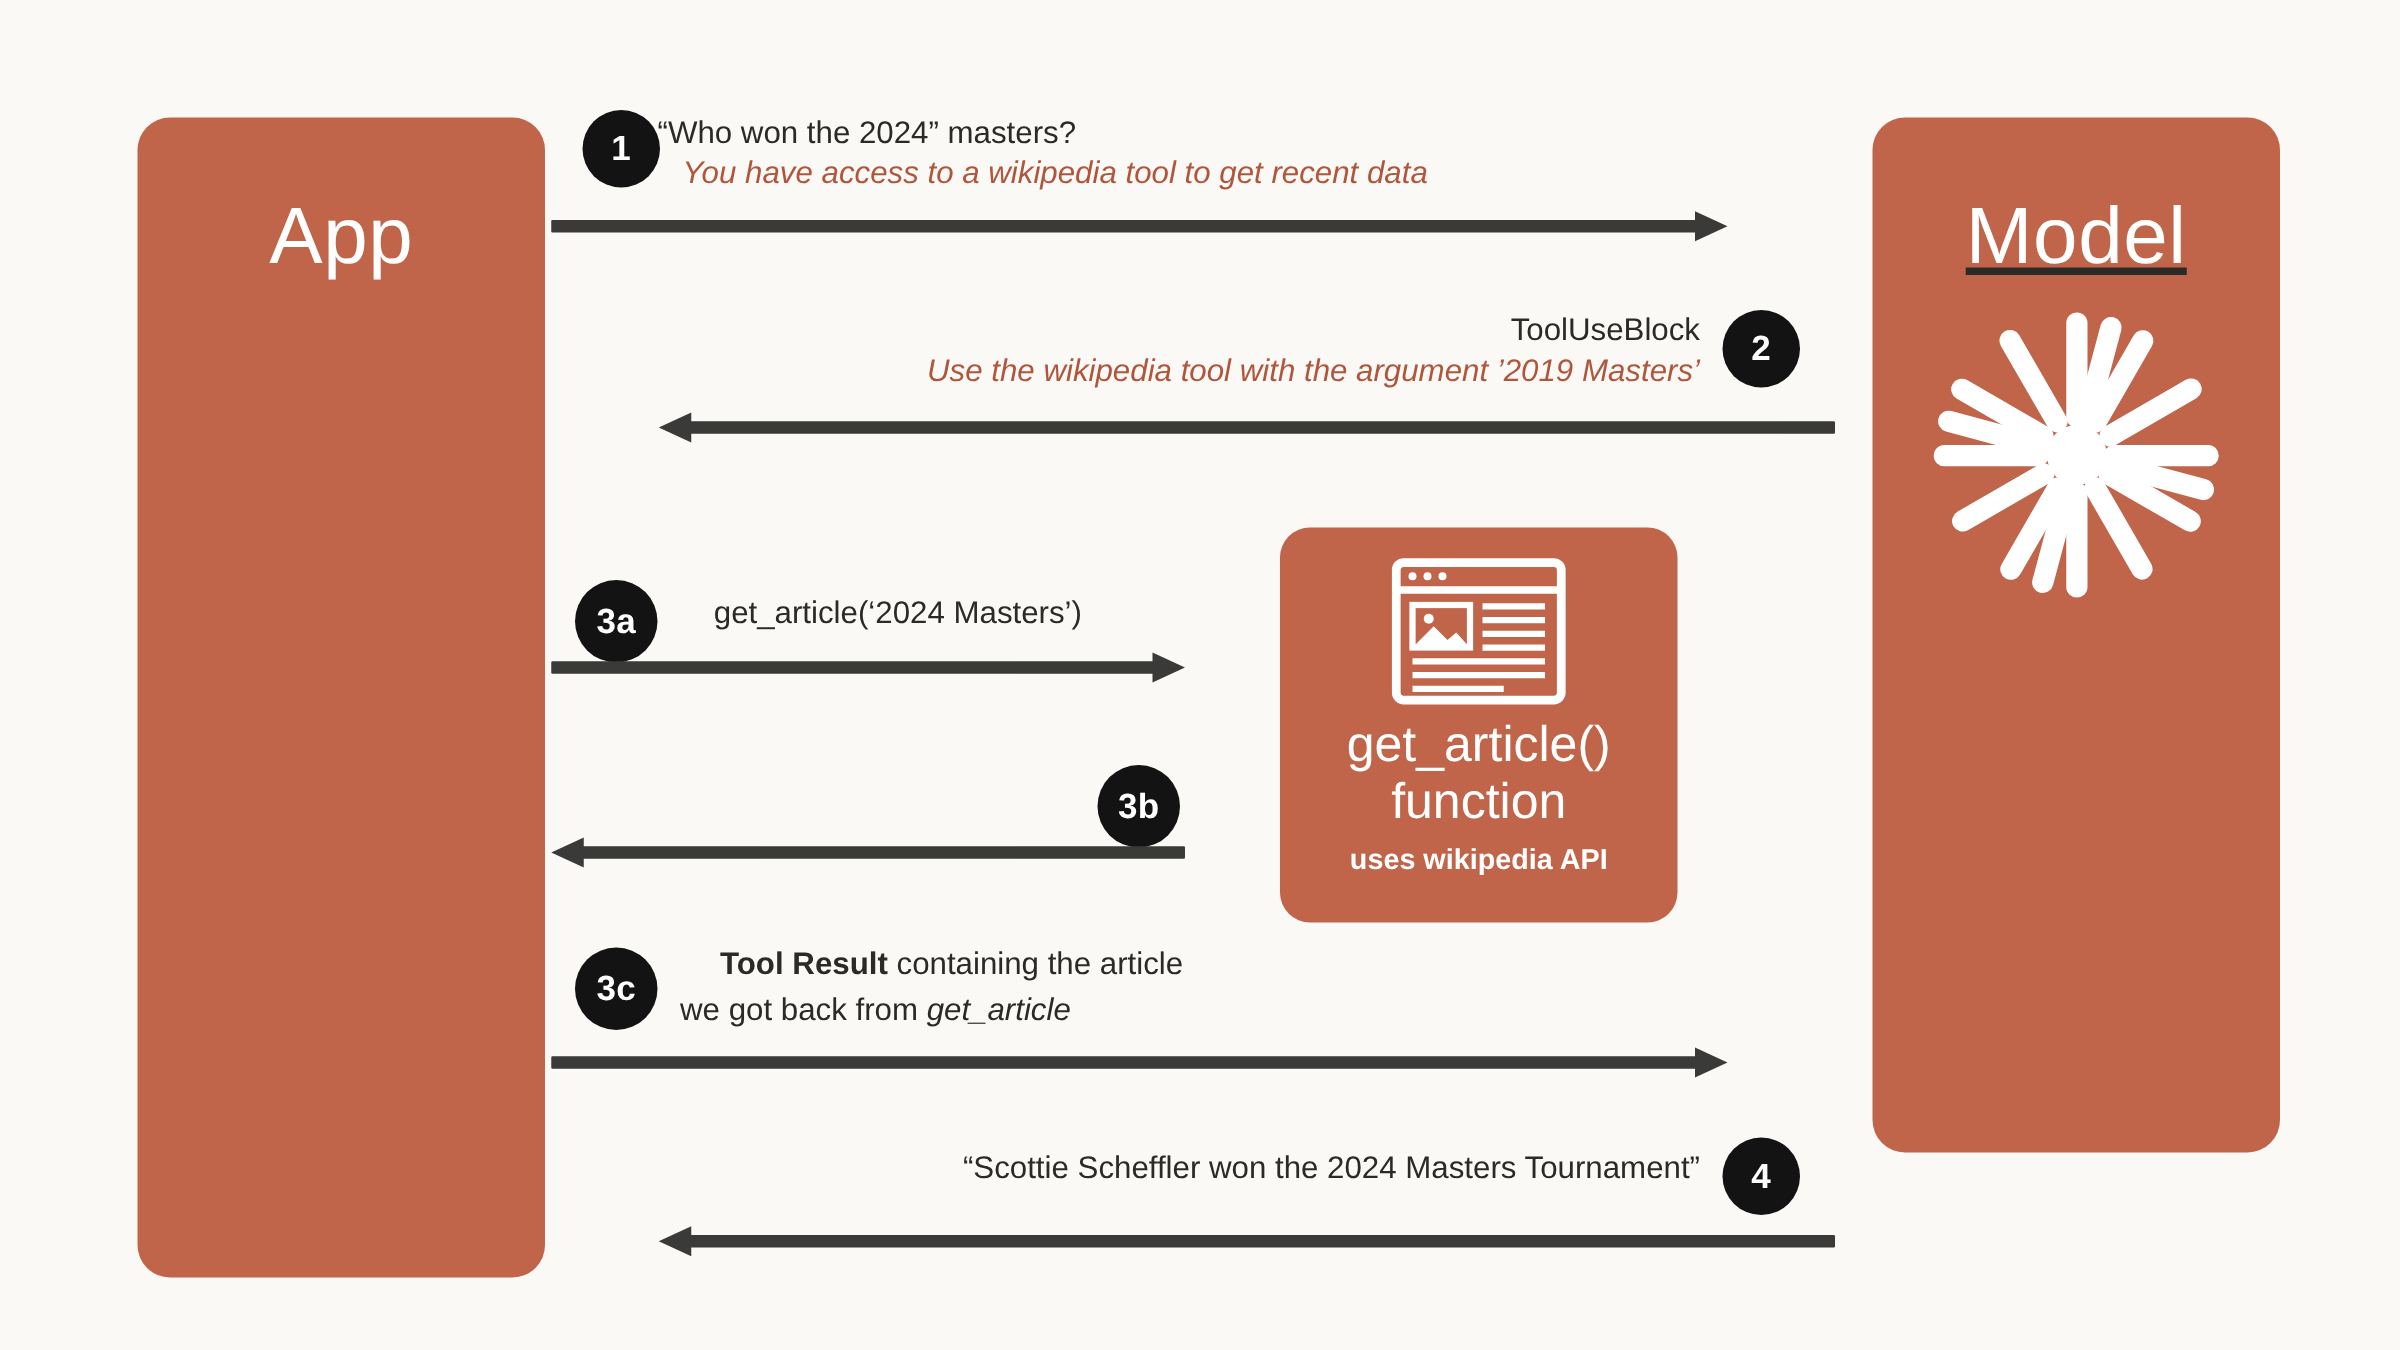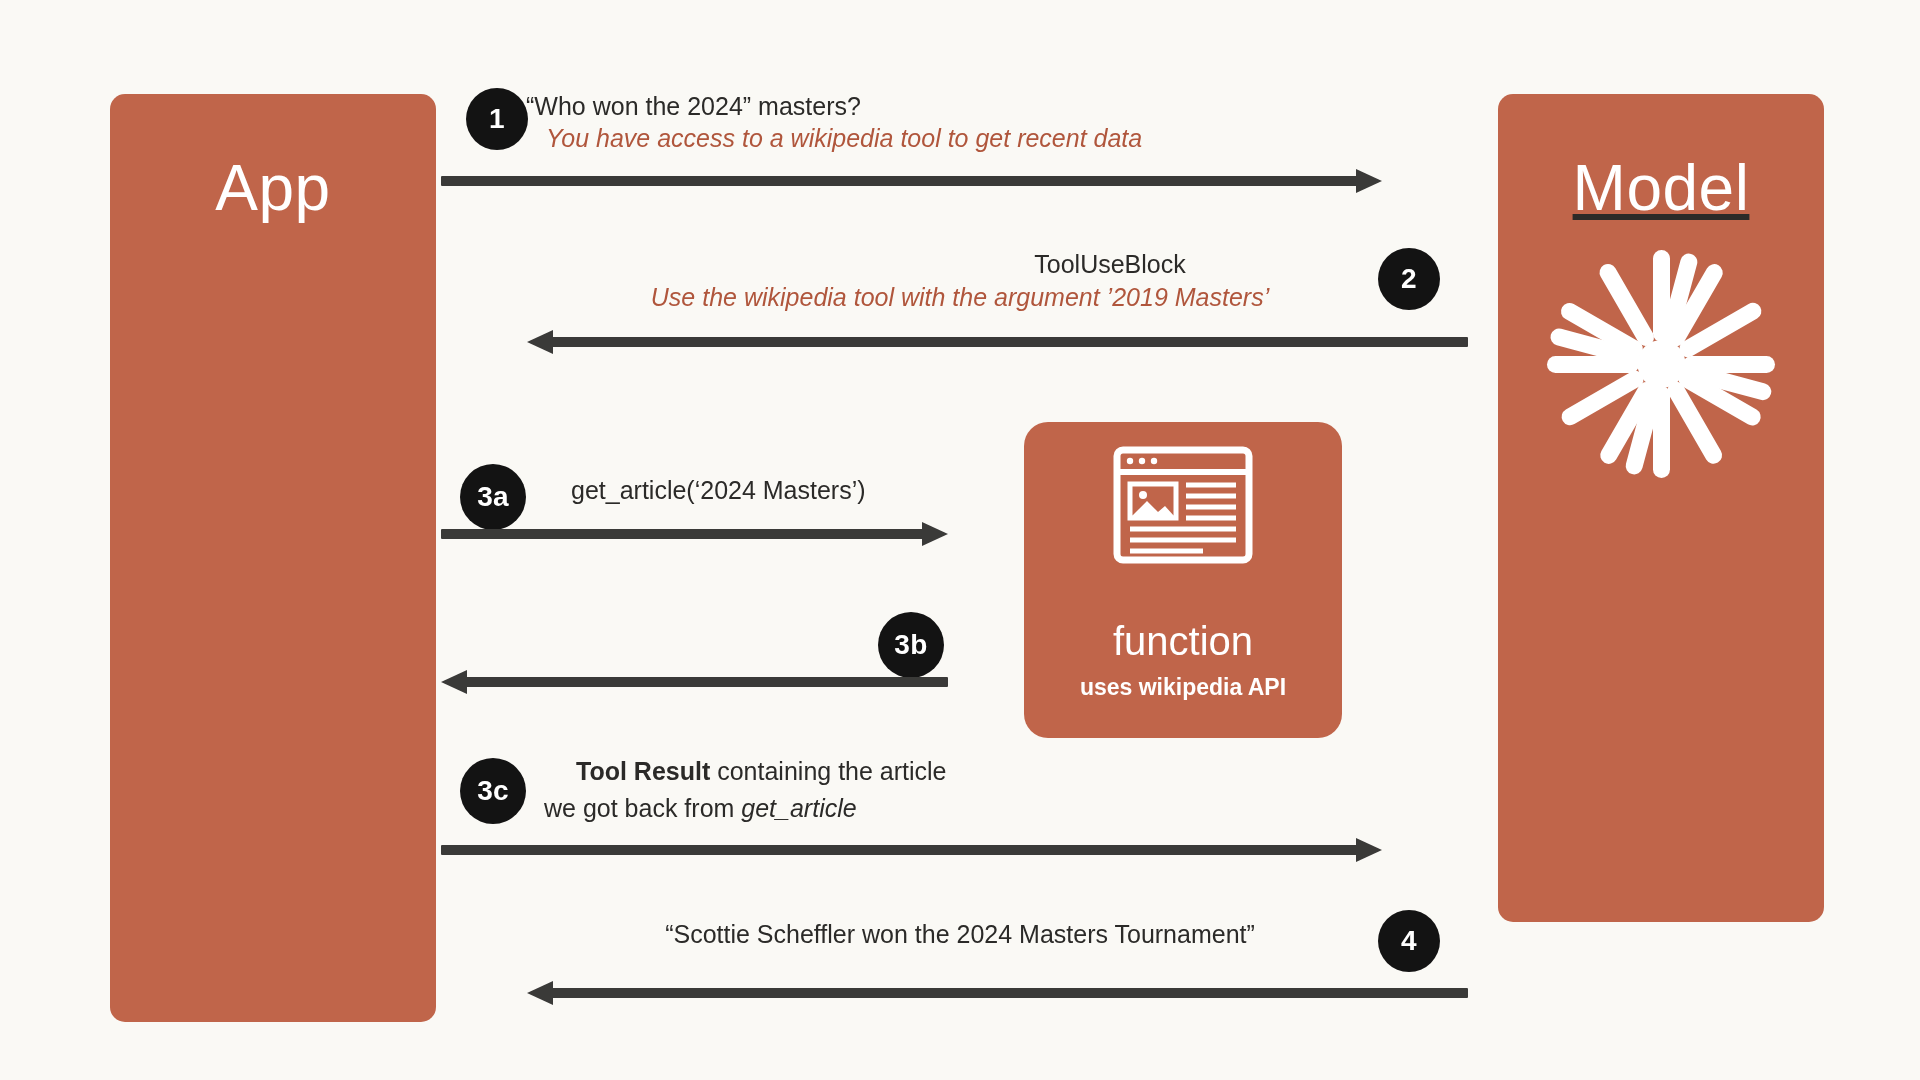--- a/index.html
+++ b/index.html
@@ -18,21 +18,21 @@
     position: relative;
     width: 1920px;
     height: 1080px;
     background: #faf9f5;
   }
 
   
   .column {
     position: absolute;
     background: #c0654a;
-    border-radius: 15px;
+    border-radius: 26px;
     display: flex;
     flex-direction: column;
     align-items: center;
   }
   .column-label {
     color: #ffffff;
     font-size: 64px;
     font-weight: 400;
     letter-spacing: 0.5px;
     line-height: 1;
@@ -115,21 +115,21 @@
     color: #2b2a28;
     white-space: nowrap;
   }
   .msg .accent {
     color: #b0563c;
   }
   .msg .italic {
     font-style: italic;
   }
   .msg .bold { font-weight: 700; }
-  .msg.right-align { text-align: center; }
+  .msg.right-align { text-align: right; }
 
   
   #tool-box {
     position: absolute;
     left: 1024px;
     top: 422px;
     width: 318px;
     height: 316px;
     background: #c0654a;
     border-radius: 24px;
@@ -233,21 +233,21 @@
       <path d="M19 70 L34 55 L45 66 L52 60 L61 70 Z" fill="#ffffff"></path>
       <line x1="73" y1="39" x2="123" y2="39" stroke="#ffffff" stroke-width="5"></line>
       <line x1="73" y1="50" x2="123" y2="50" stroke="#ffffff" stroke-width="5"></line>
       <line x1="73" y1="61" x2="123" y2="61" stroke="#ffffff" stroke-width="5"></line>
       <line x1="73" y1="72" x2="123" y2="72" stroke="#ffffff" stroke-width="5"></line>
       <line x1="17" y1="83" x2="123" y2="83" stroke="#ffffff" stroke-width="5"></line>
       <line x1="17" y1="94" x2="123" y2="94" stroke="#ffffff" stroke-width="5"></line>
       <line x1="17" y1="105" x2="90" y2="105" stroke="#ffffff" stroke-width="5"></line>
     </svg>
     <div class="tool-title">
-      <br>
+      <span>get_article()</span><br>
       <span>function</span>
     </div>
     <div class="tool-sub">uses wikipedia API</div>
   </div>
 
   <div class="badge" style="left:878px; top:612px; width:66px; height:66px;">3b</div>
   <div class="arrow left" style="left:442px; top:677px; width:506px;">
     <div class="shaft" style="left:22px; width:484px;"></div>
     <div class="head"></div>
   </div>

